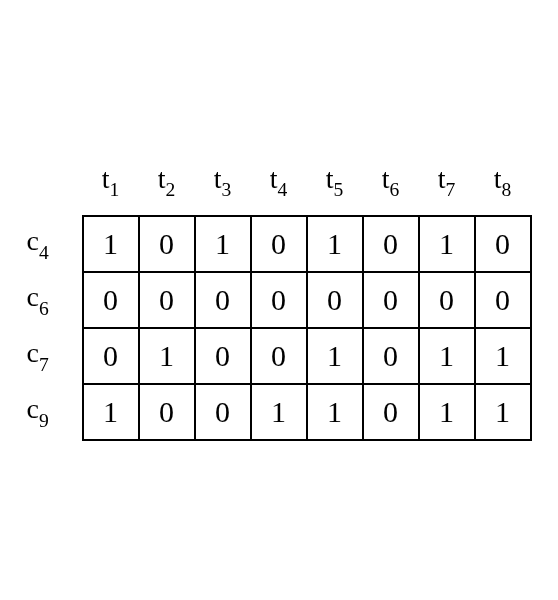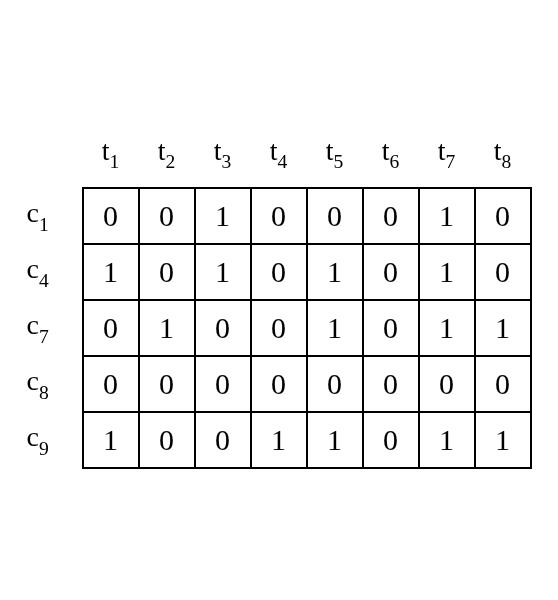--- a/index.html
+++ b/index.html
@@ -67,62 +67,51 @@
         <th class="col-header"><span>t</span><span class="sub">3</span></th>
         <th class="col-header"><span>t</span><span class="sub">4</span></th>
         <th class="col-header"><span>t</span><span class="sub">5</span></th>
         <th class="col-header"><span>t</span><span class="sub">6</span></th>
         <th class="col-header"><span>t</span><span class="sub">7</span></th>
         <th class="col-header"><span>t</span><span class="sub">8</span></th>
       </tr>
     </thead>
     <tbody>
       <tr>
-        <th class="row-header"><span>c</span><span class="sub">1</span></th>
-        <td class="data-cell">0</td>
-        <td class="data-cell">0</td>
-        <td class="data-cell">1</td>
-        <td class="data-cell">0</td>
-        <td class="data-cell">0</td>
-        <td class="data-cell">0</td>
-        <td class="data-cell">1</td>
-        <td class="data-cell">0</td>
-      </tr>
-      <tr>
         <th class="row-header"><span>c</span><span class="sub">4</span></th>
         <td class="data-cell">1</td>
         <td class="data-cell">0</td>
         <td class="data-cell">1</td>
         <td class="data-cell">0</td>
         <td class="data-cell">1</td>
         <td class="data-cell">0</td>
         <td class="data-cell">1</td>
+        <td class="data-cell">0</td>
+      </tr>
+      <tr>
+        <th class="row-header"><span>c</span><span class="sub">6</span></th>
+        <td class="data-cell">0</td>
+        <td class="data-cell">0</td>
+        <td class="data-cell">0</td>
+        <td class="data-cell">0</td>
+        <td class="data-cell">0</td>
+        <td class="data-cell">0</td>
+        <td class="data-cell">0</td>
         <td class="data-cell">0</td>
       </tr>
       <tr>
         <th class="row-header"><span>c</span><span class="sub">7</span></th>
         <td class="data-cell">0</td>
         <td class="data-cell">1</td>
         <td class="data-cell">0</td>
         <td class="data-cell">0</td>
         <td class="data-cell">1</td>
         <td class="data-cell">0</td>
         <td class="data-cell">1</td>
         <td class="data-cell">1</td>
-      </tr>
-      <tr>
-        <th class="row-header"><span>c</span><span class="sub">8</span></th>
-        <td class="data-cell">0</td>
-        <td class="data-cell">0</td>
-        <td class="data-cell">0</td>
-        <td class="data-cell">0</td>
-        <td class="data-cell">0</td>
-        <td class="data-cell">0</td>
-        <td class="data-cell">0</td>
-        <td class="data-cell">0</td>
       </tr>
       <tr>
         <th class="row-header"><span>c</span><span class="sub">9</span></th>
         <td class="data-cell">1</td>
         <td class="data-cell">0</td>
         <td class="data-cell">0</td>
         <td class="data-cell">1</td>
         <td class="data-cell">1</td>
         <td class="data-cell">0</td>
         <td class="data-cell">1</td>

